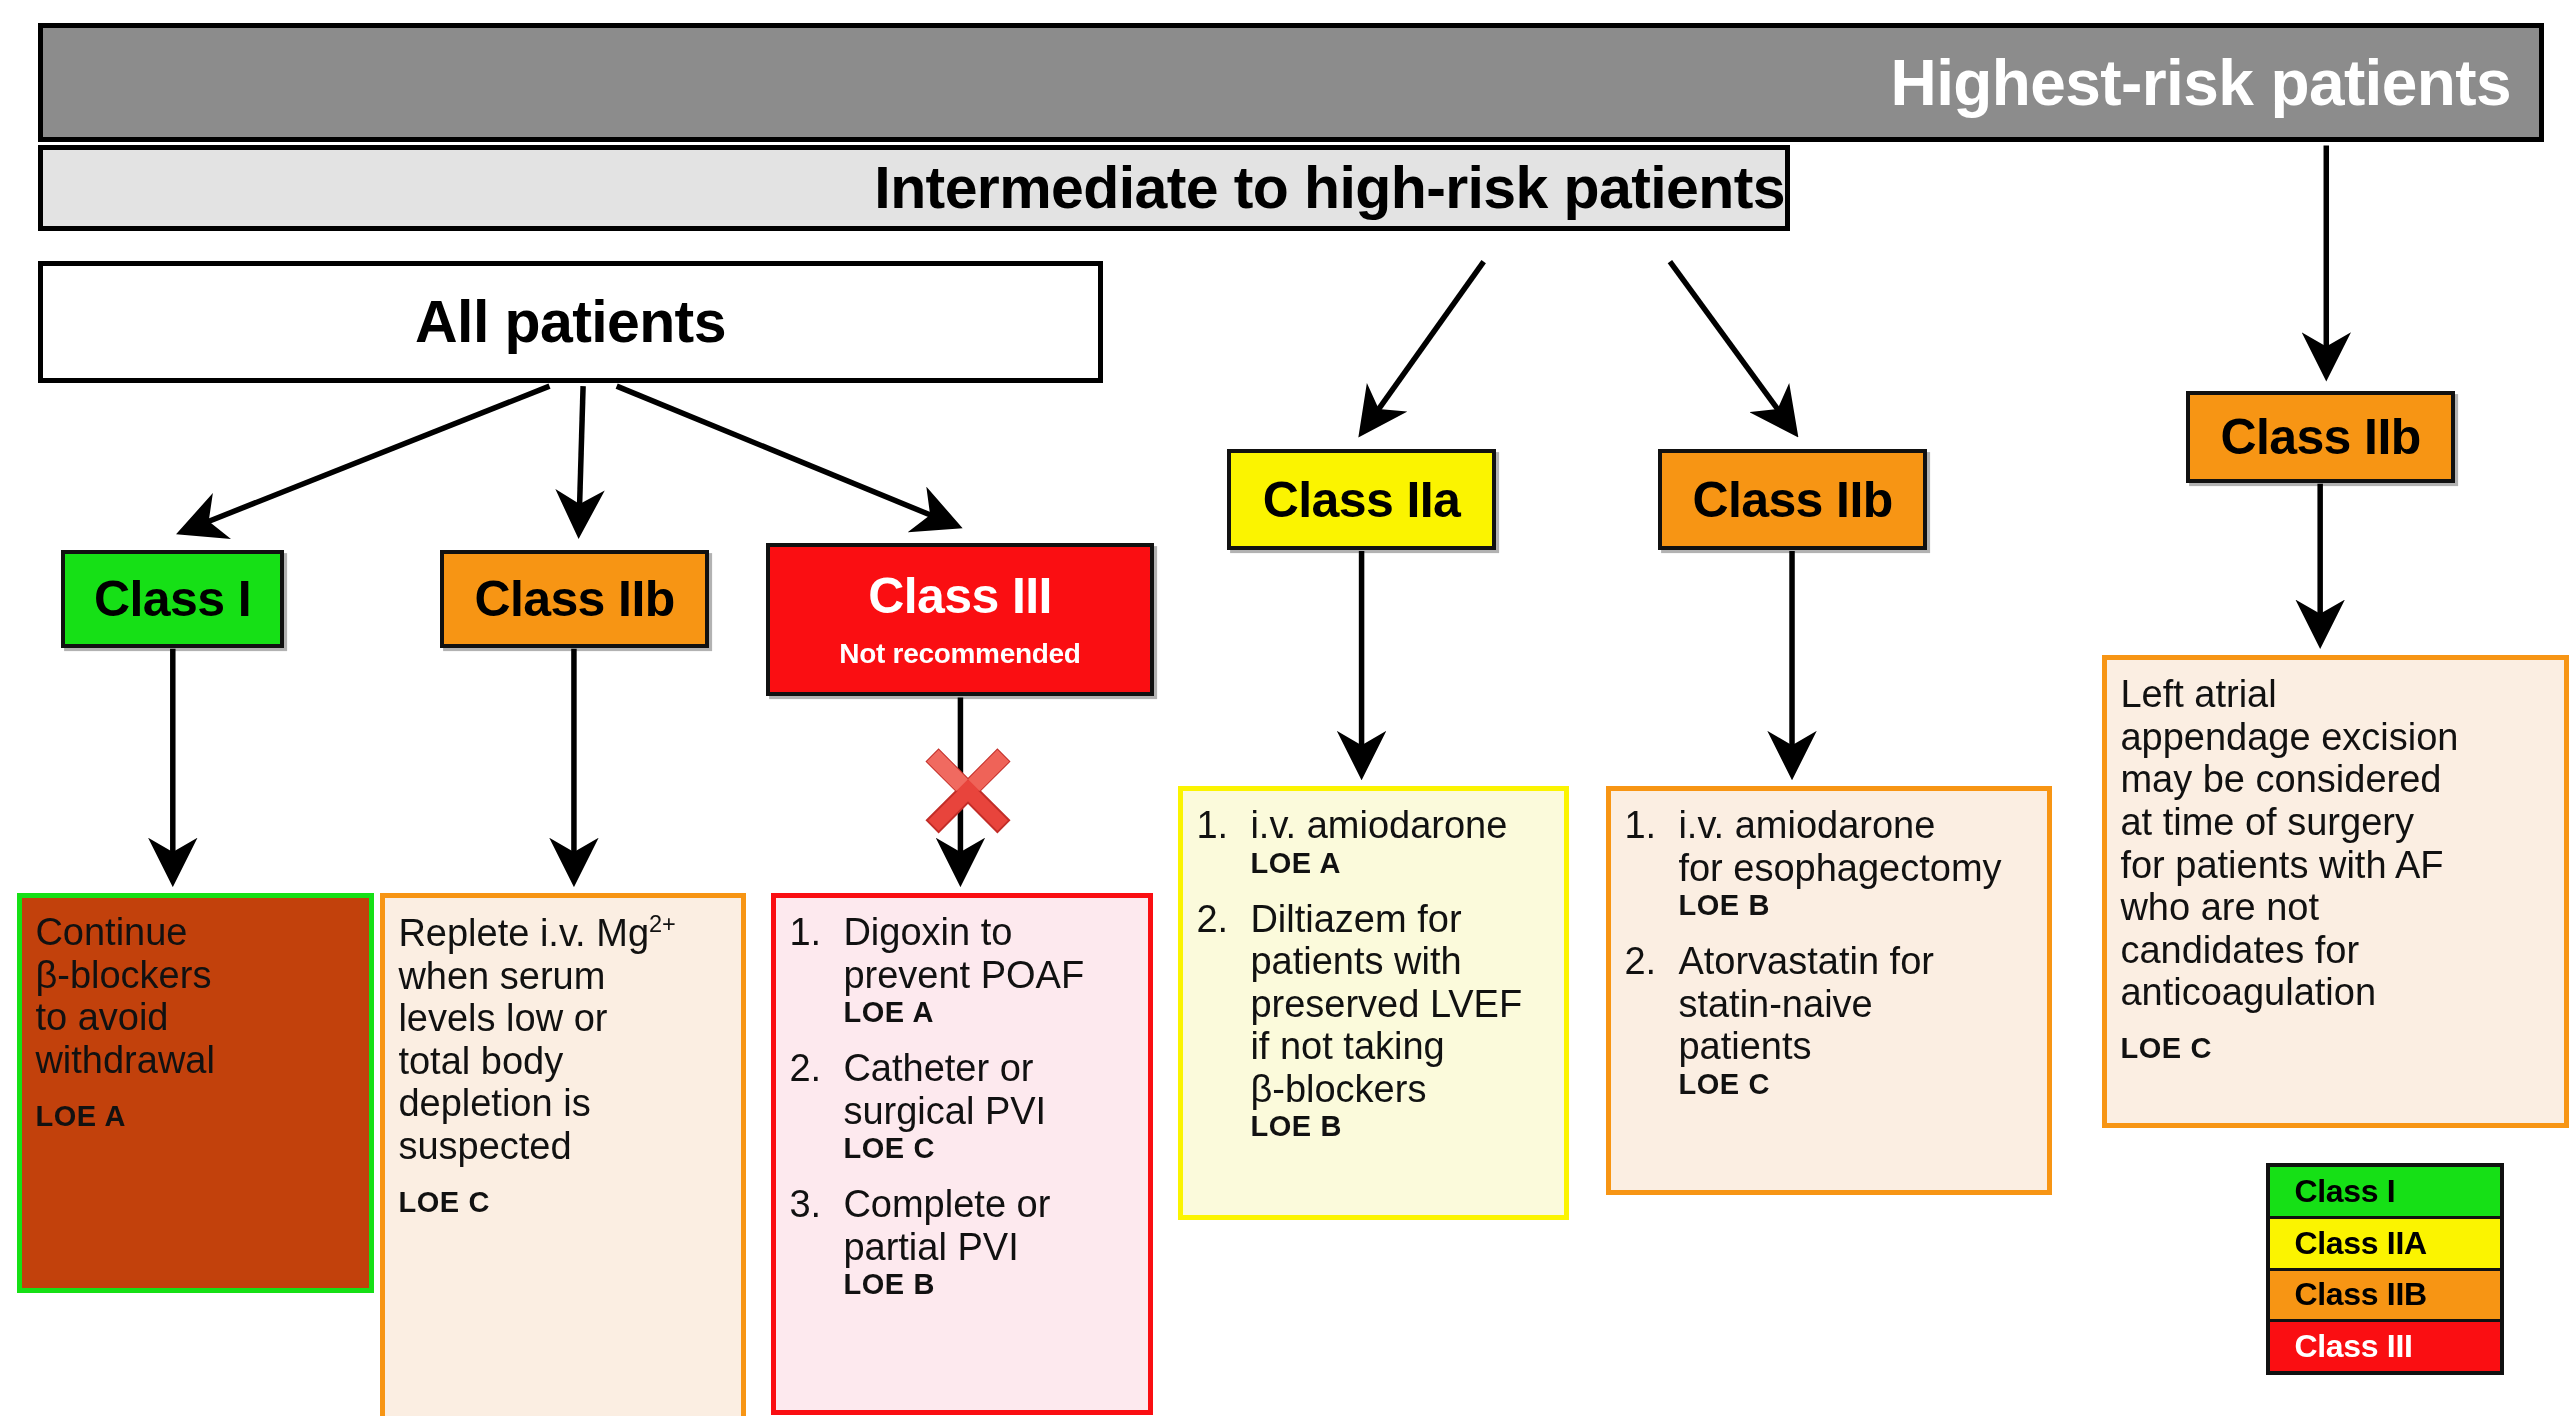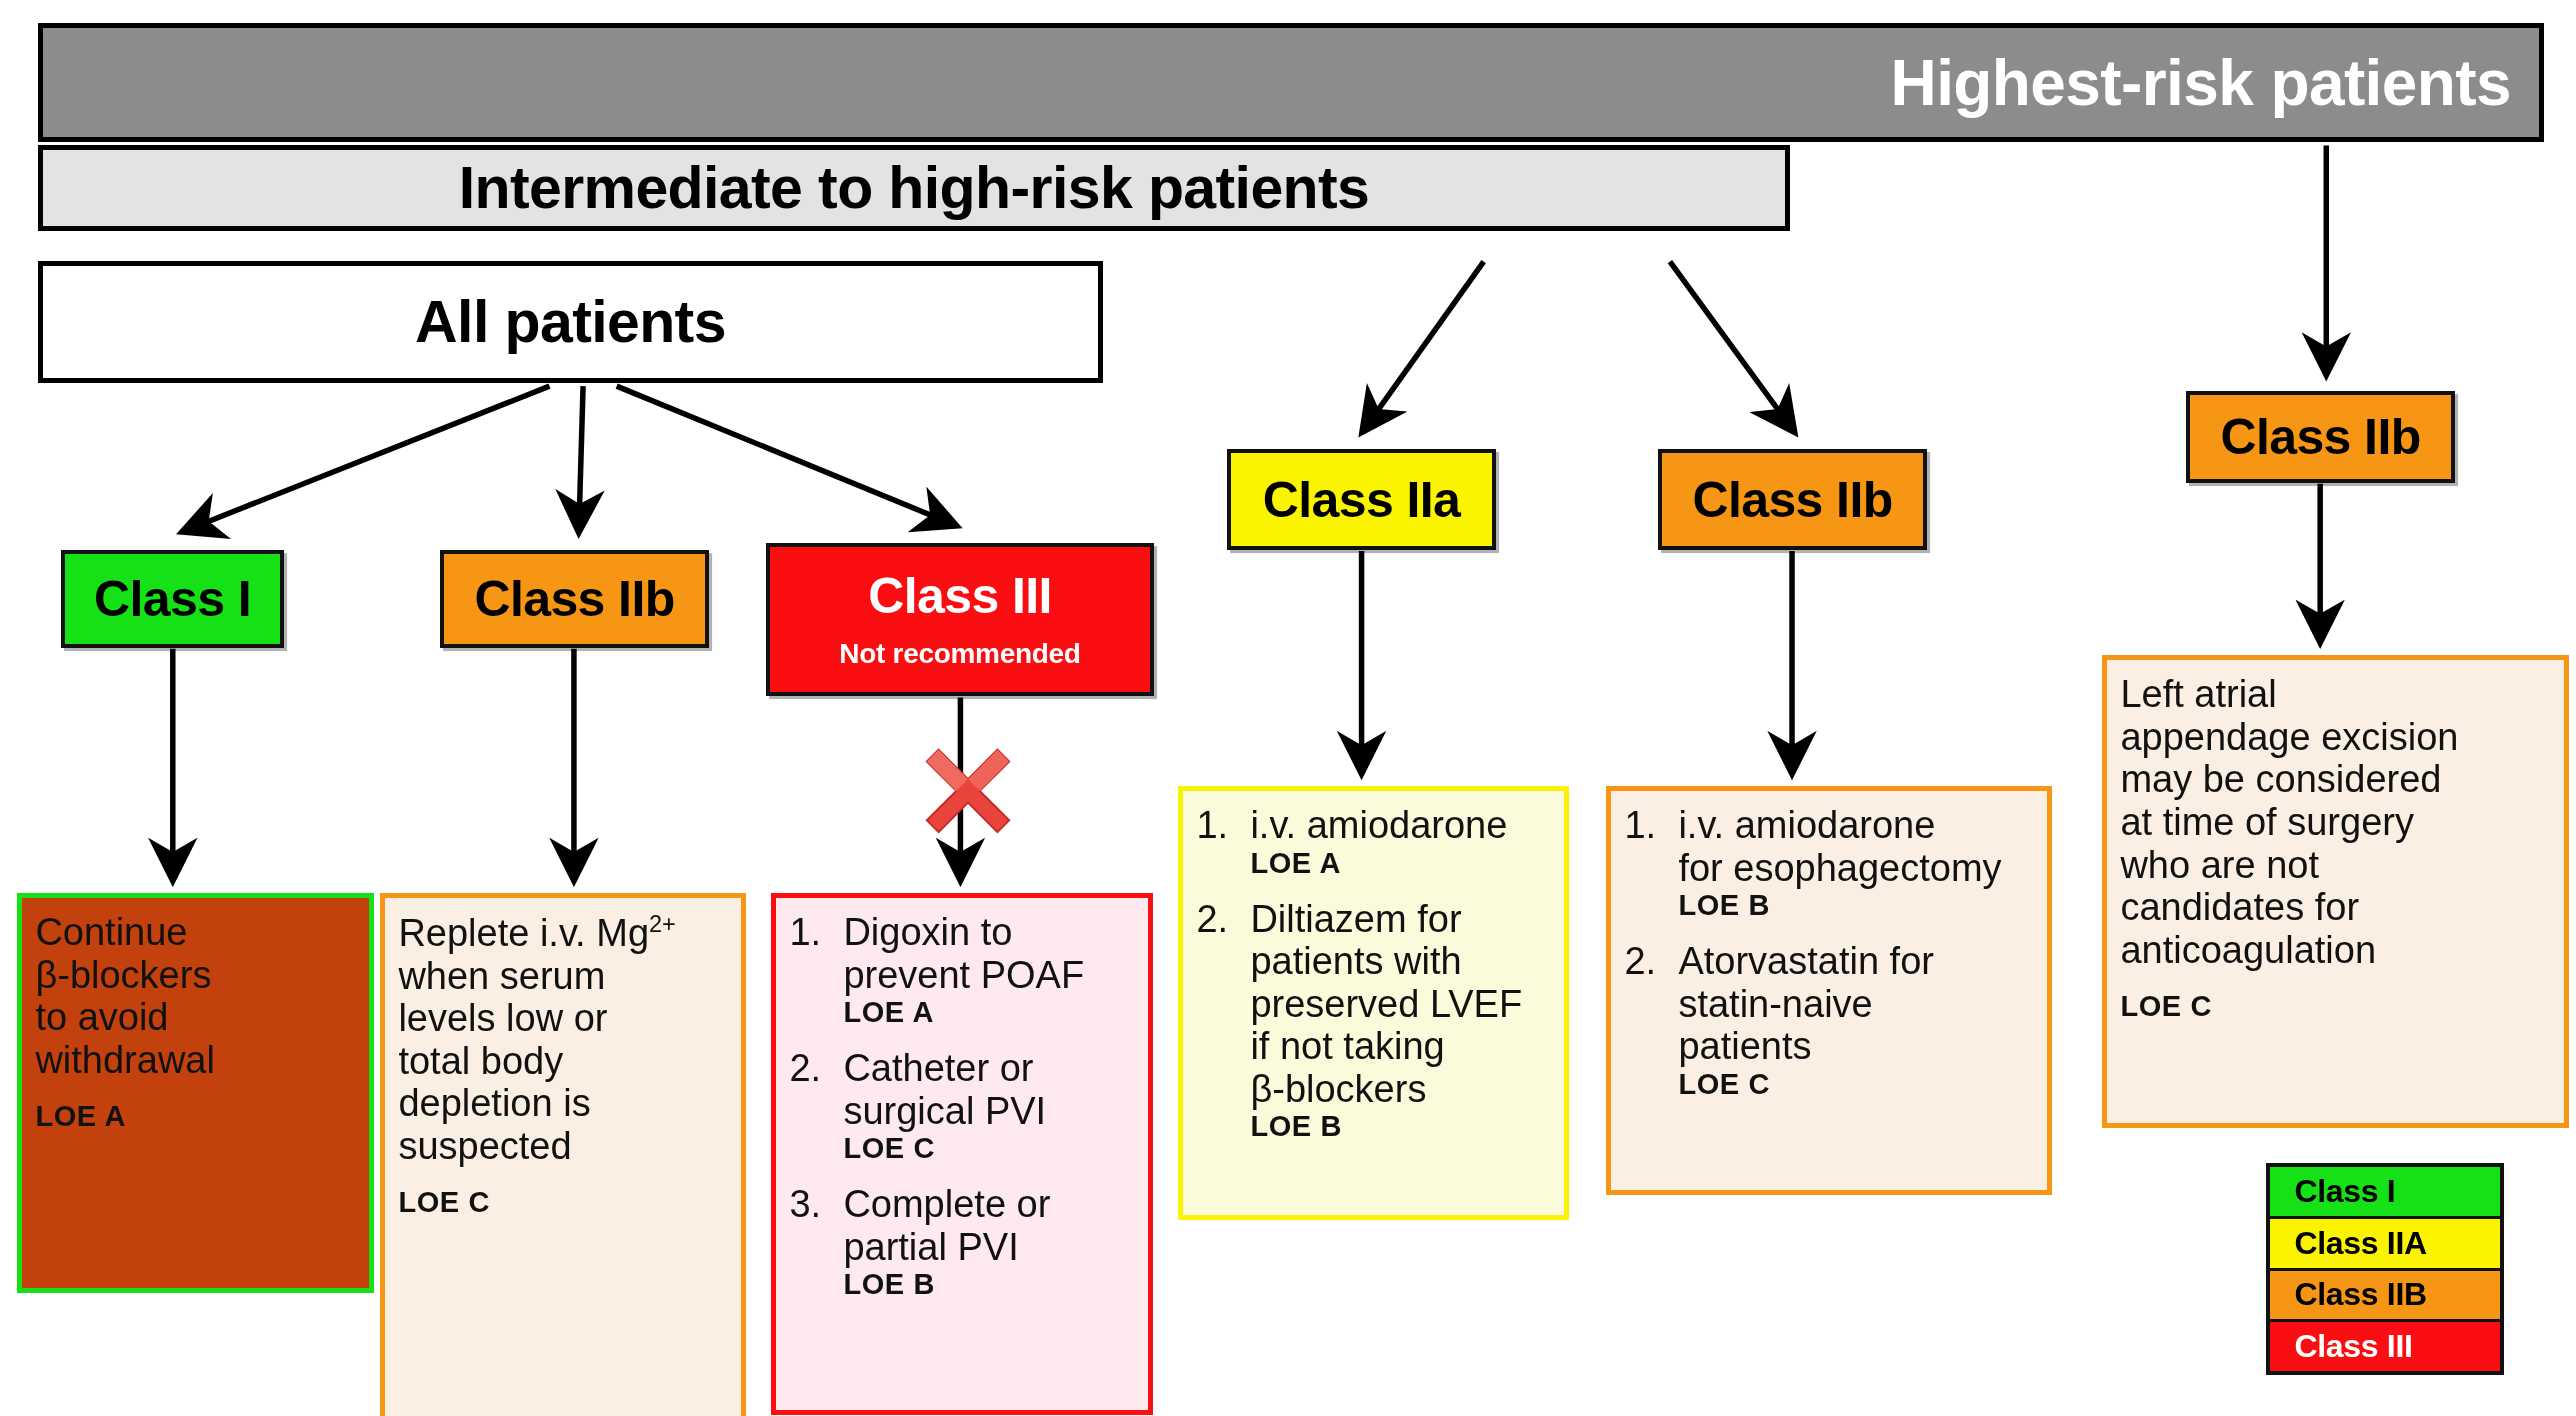--- a/index.html
+++ b/index.html
@@ -32,21 +32,21 @@
     left:38px; top:23px; width:2506px; height:119px;
     background:#8c8c8c;
     justify-content:flex-end;
     padding-right:28px;
   }
   #banner-highest .banner-label{ color:#ffffff; font-size:64px; }
 
   #banner-intermediate{
     left:38px; top:145px; width:1752px; height:86px;
     background:#e3e3e3;
-    justify-content:center;
+    justify-content:flex-end;
   }
   #banner-intermediate .banner-label{ color:#000000; font-size:59px; }
 
   #banner-all{
     left:38px; top:261px; width:1065px; height:122px;
     background:#ffffff;
     justify-content:center;
   }
   #banner-all .banner-label{ color:#000000; font-size:59px; }
 
@@ -318,20 +318,21 @@
         <p class="loe">LOE  C</p>
       </span>
     </div>
   </div>
 
   <div class="card" id="card-orange3">
     <p>Left atrial</p>
     <p>appendage excision</p>
     <p>may be considered</p>
     <p>at time of surgery</p>
+    <p>for patients with AF</p>
     <p>who are not</p>
     <p>candidates for</p>
     <p>anticoagulation</p>
     <div class="gap"></div>
     <p class="loe">LOE  C</p>
   </div>
 
   <div id="legend">
     <div class="legend-row lg-1">
       <span>Class I</span>

